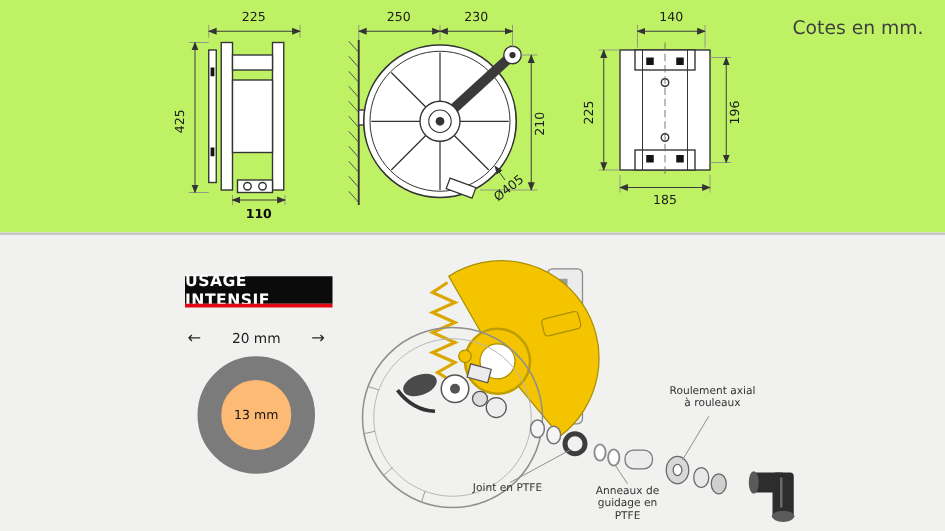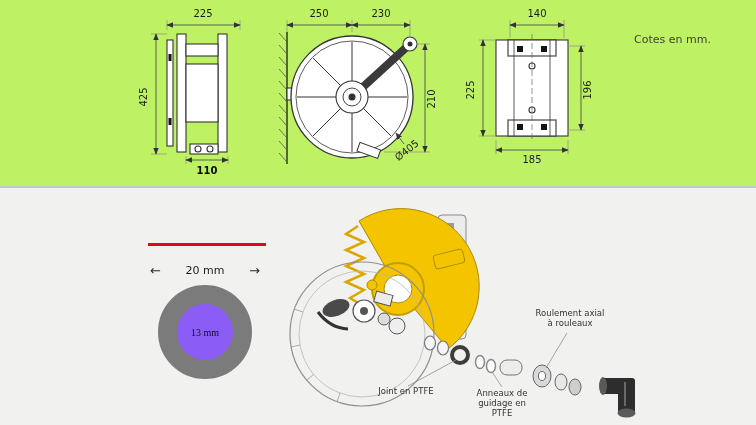--- a/index.html
+++ b/index.html
@@ -1,37 +1,37 @@
 <!DOCTYPE html>
 <html><head>
 <meta charset="utf-8">
 <style>
   * { margin:0; padding:0; box-sizing:border-box; }
   body { font-family:"DejaVu Sans","Liberation Sans",sans-serif; background:#fff; }
   .canvas { position:relative; width:756px; height:425px; background:#fff; overflow:hidden; }
 
   .top-section { position:absolute; left:0; top:0; width:756px; height:186px; background:#bef264; }
   .top-svg { position:absolute; left:0; top:0; }
-  .units-note { position:absolute; left:634px; top:33px; font-size:11px; color:#3f3f3f; }
+  .units-note { position:absolute; left:634px; top:13px; font-size:15px; color:#3f3f3f; }
 
   .bottom-section { position:absolute; left:0; top:186px; width:756px; height:239px;
                     background:#f1f1ef; border-top:2px solid #c6c6c4; }
 
   .badge { position:absolute; left:148px; top:33px; width:118px; height:22px; background:#0b0b0b;
            color:#fff; font-weight:bold; font-size:12.5px; letter-spacing:0.4px;
            display:flex; align-items:center; justify-content:center; }
   .badge-underline { position:absolute; left:148px; top:55px; width:118px; height:3px; background:#e30613; }
 
   .hose-dim { position:absolute; left:150px; top:75px; width:110px; height:14px;
               display:flex; align-items:center; justify-content:space-between;
               font-size:11px; color:#1d1d1d; }
   .hose-dim .arrow { font-size:13px; line-height:13px; color:#2a2a2a; }
   .hose-ring { position:absolute; left:158px; top:97px; width:94px; height:94px; border-radius:50%;
-               border:19px solid #7b7b7b; background:#8b5cf6;
-               display:flex; align-items:center; justify-content:center;font-family:Liberation Serif, serif; }
+               border:19px solid #7b7b7b; background:#fdba74;
+               display:flex; align-items:center; justify-content:center; }
   .hose-inner-label { font-size:10px; color:#111; }
 
   .illu { position:absolute; left:280px; top:2px; }
 
   .callout { position:absolute; font-size:8.5px; color:#333; text-align:center; line-height:10px; }
   #callout-viton { left:362px; top:198px; width:88px; }
   #callout-ptfe { left:472px; top:200px; width:60px; }
   #callout-bearing { left:528px; top:120px; width:84px; }
 
   .top-svg text { font-size:10px; fill:#1c1c1c; }
@@ -153,20 +153,23 @@
         <line class="dim" x1="496" y1="150" x2="568" y2="150"></line>
         <text x="532" y="163" text-anchor="middle">185</text>
       </g>
     </svg>
 
     <div class="units-note">Cotes en mm.</div>
   </div>
 
   <div class="bottom-section">
 
+    <div class="badge">
+      <span>USAGE INTENSIF</span>
+    </div>
     <div class="badge-underline"></div>
 
     <div class="hose-dim">
       <span class="arrow">←</span>
       <span>20 mm</span>
       <span class="arrow">→</span>
     </div>
 
     <div class="hose-ring">
       <span class="hose-inner-label">13 mm</span>

